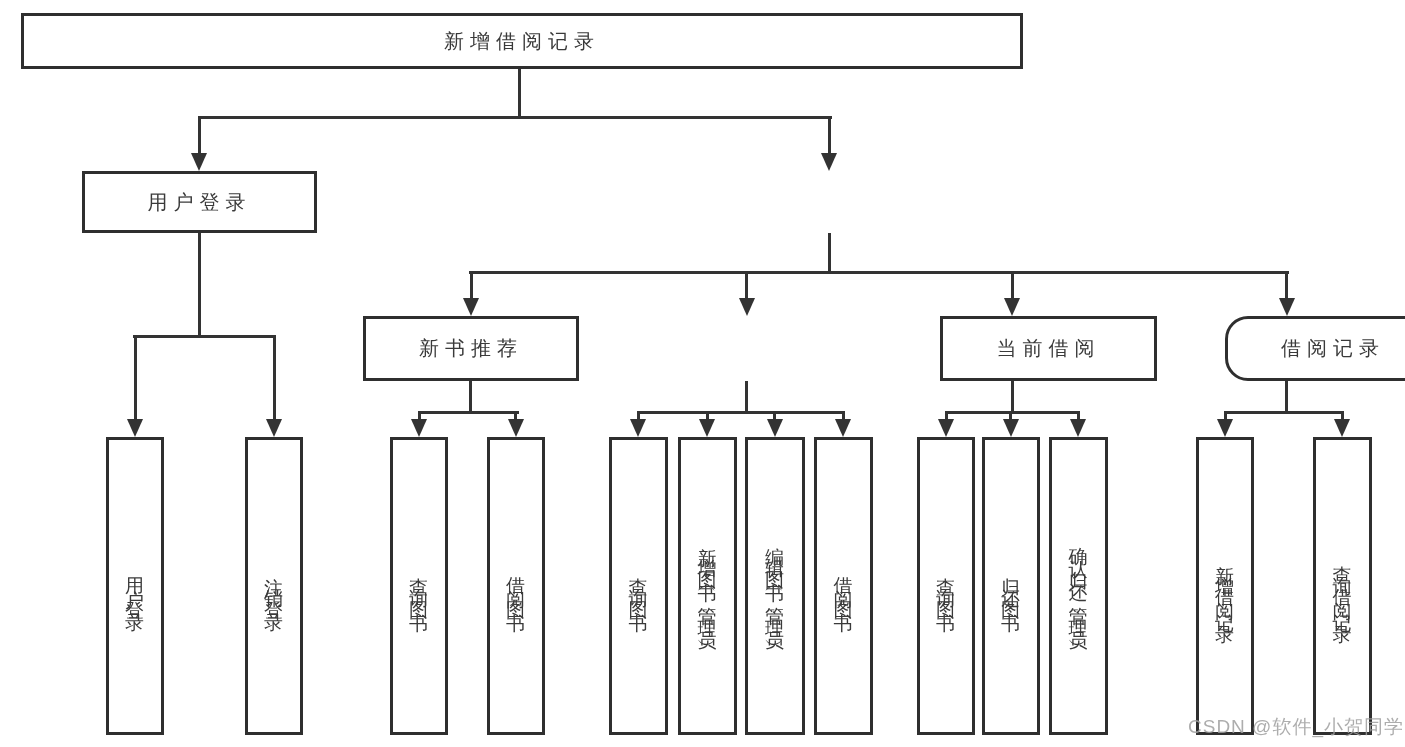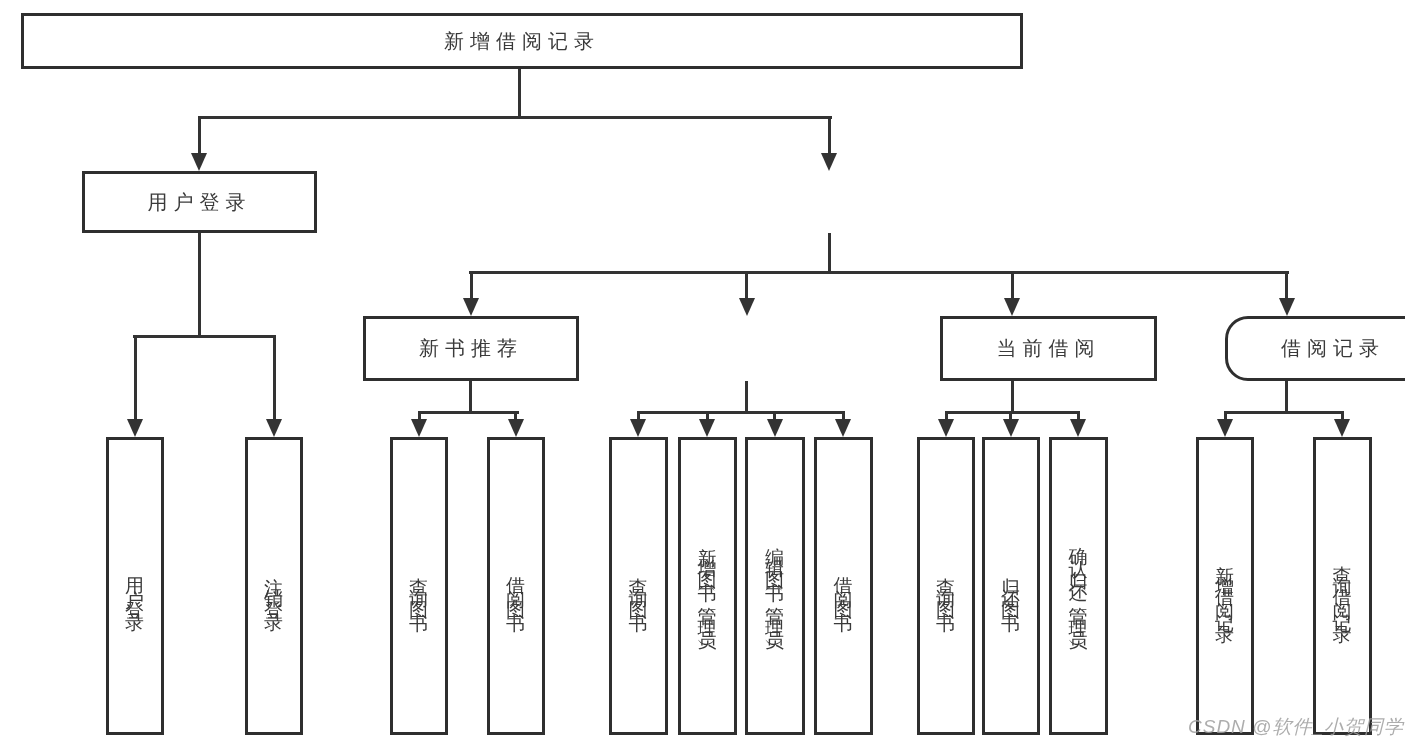--- a/index.html
+++ b/index.html
@@ -22,21 +22,21 @@
     line-height:1;color:#3a3a3a;
   }
   .ln{position:absolute;background:#333333;}
   .ar{
     position:absolute;width:0;height:0;
     border-left:8px solid transparent;border-right:8px solid transparent;
     border-top:18px solid #333333;
   }
   .watermark{
     position:absolute;left:1188px;top:714px;z-index:5;
-    font-size:19px;letter-spacing:1px;color:#9f9f9f;opacity:.85;white-space:nowrap;font-style:italic;
+    font-size:19px;letter-spacing:1px;color:#9f9f9f;opacity:.85;white-space:nowrap;
   }
 </style>
 </head>
 <body>
 
 <div class="stage">
 
   <div class="hbox" style="left:21px;top:13px;width:1002px;height:56px;">新增借阅记录</div>
 
   <div class="hbox" style="left:82px;top:171px;width:235px;height:62px;">用户登录</div>

